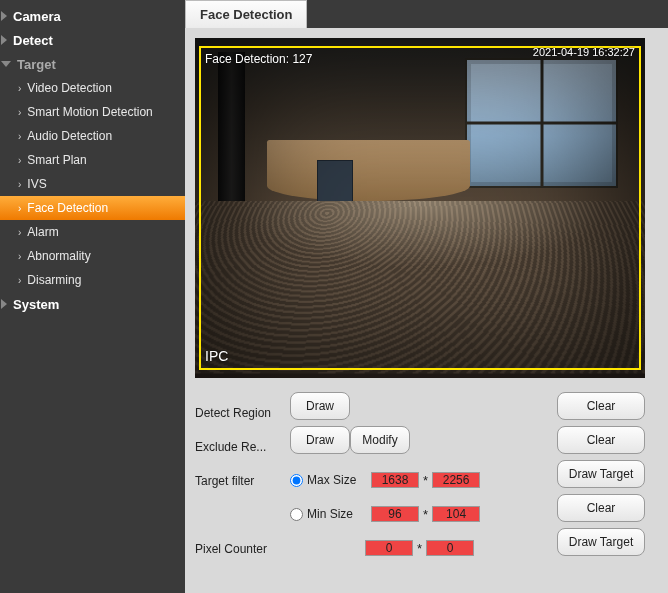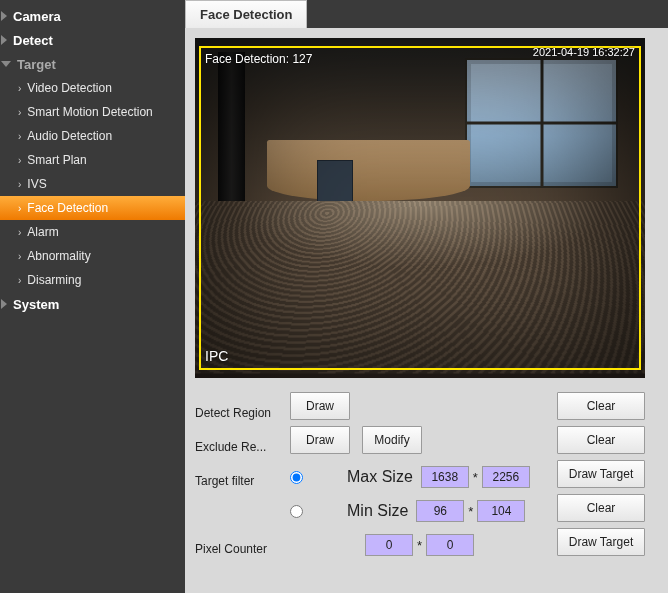--- a/index.html
+++ b/index.html
@@ -46,28 +46,28 @@
     background: linear-gradient(90deg,#0c0c0c,#262524,#0c0c0c); }
   .scene-vignette { position:absolute; inset:0; box-shadow: inset 0 0 120px 40px rgba(0,0,0,0.65); }
   .video-rect { position: absolute; left: 4px; top: 8px; right: 4px; bottom: 8px; border: 2px solid #ffe600; }
   .video-overlay-tl { position:absolute; left:10px; top:14px; font-size:12px; color:#fff; text-shadow:0 0 2px #000;text-align:center; }
   .video-overlay-tr { position:absolute; right:10px; top:8px; font-size:11px; color:#fff; text-shadow:0 0 2px #000; }
   .video-overlay-bl { position:absolute; left:10px; bottom:14px; font-size:14px; color:#fff; text-shadow:0 0 2px #000; }
   
   
   .row { display:flex; align-items:flex-end; height:30px; margin-bottom:4px; color:#222; width:450px; }
   .row .label { width:95px; font-size:12px; }
-  .btn { height:28px; padding:0 4px; min-width:60px; background:linear-gradient(#fdfdfd,#e6e6e6); border:1px solid #9a9a9a; color:#222; font-size:12px; cursor:pointer; border-radius:1px; }
-  .btn + .btn { margin-left:12px; }
+  .btn { height:28px; padding:0 4px; min-width:60px; background:linear-gradient(#fdfdfd,#e6e6e6); border:1px solid #9a9a9a; color:#222; font-size:12px; cursor:pointer; border-radius:8px; }
+  .btn + .btn { margin-left:0; }
   .spacer { flex:1; }
-  .num { width:48px; height:22px; border:1px solid #9a9a9a; text-align:center; font-size:12px; color:#222; background:#c4b5fd; }
+  .num { width:48px; height:16px; border:1px solid #9a9a9a; text-align:center; font-size:12px; color:#222; background:#ef4444; }
   .star { margin:0 4px; color:#222; }
   .radio { margin-right:4px; }
   .sizewrap { display:flex; align-items:center; }
-  .sizelabel { margin-right:8px; font-size:16px; min-width:56px;margin-left:40px; }
+  .sizelabel { margin-right:8px; font-size:12px; min-width:56px; }
   .rightbtn { width:88px;margin-top:8px; }
 </style>
 </head>
 <body>
 
 <div class="sidebar">
   <div class="nav-top">
     <span class="caret caret-right"></span>
     <span>Camera</span>
   </div>

